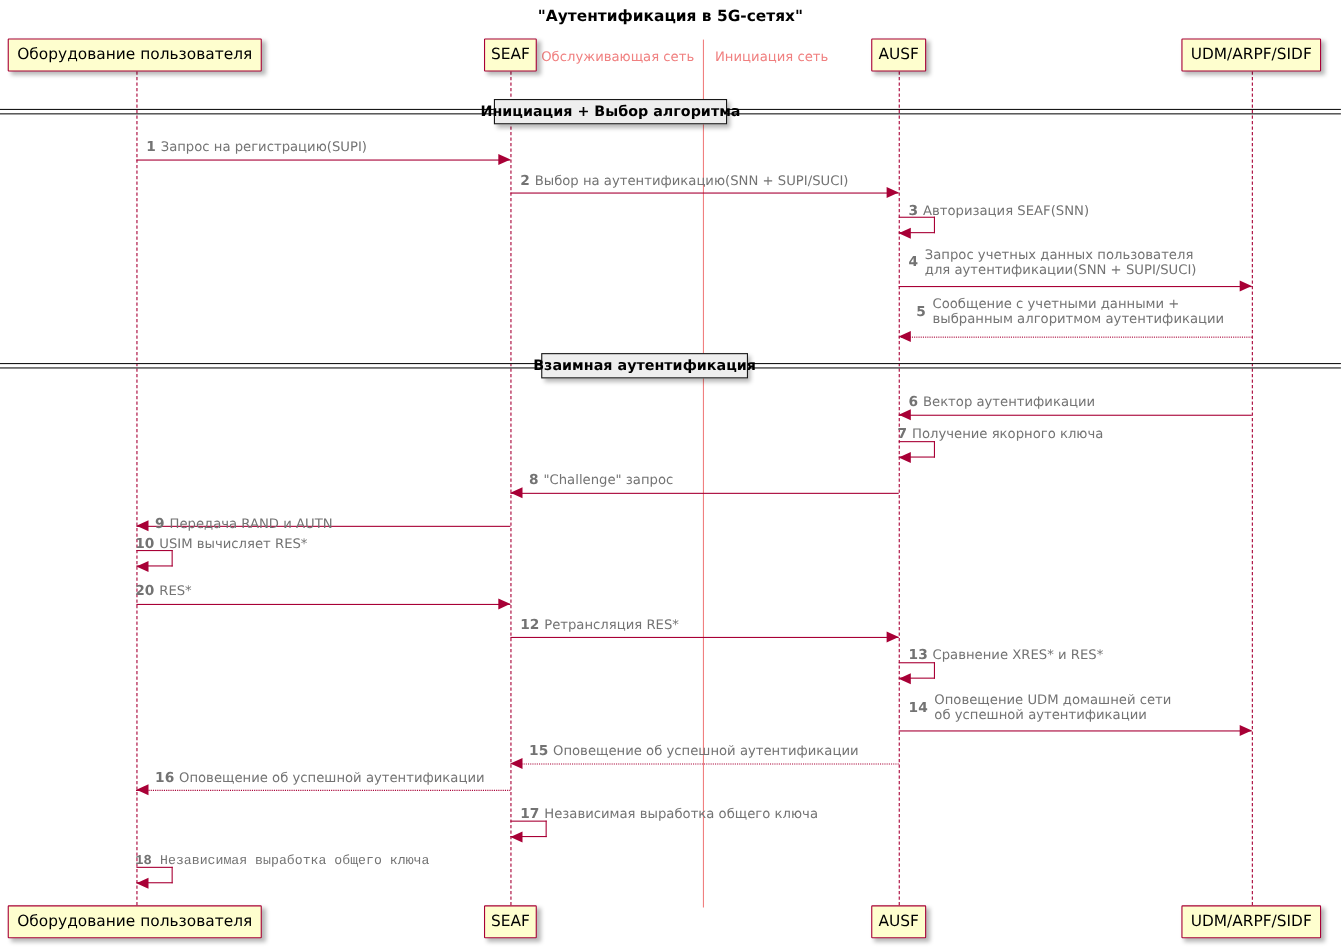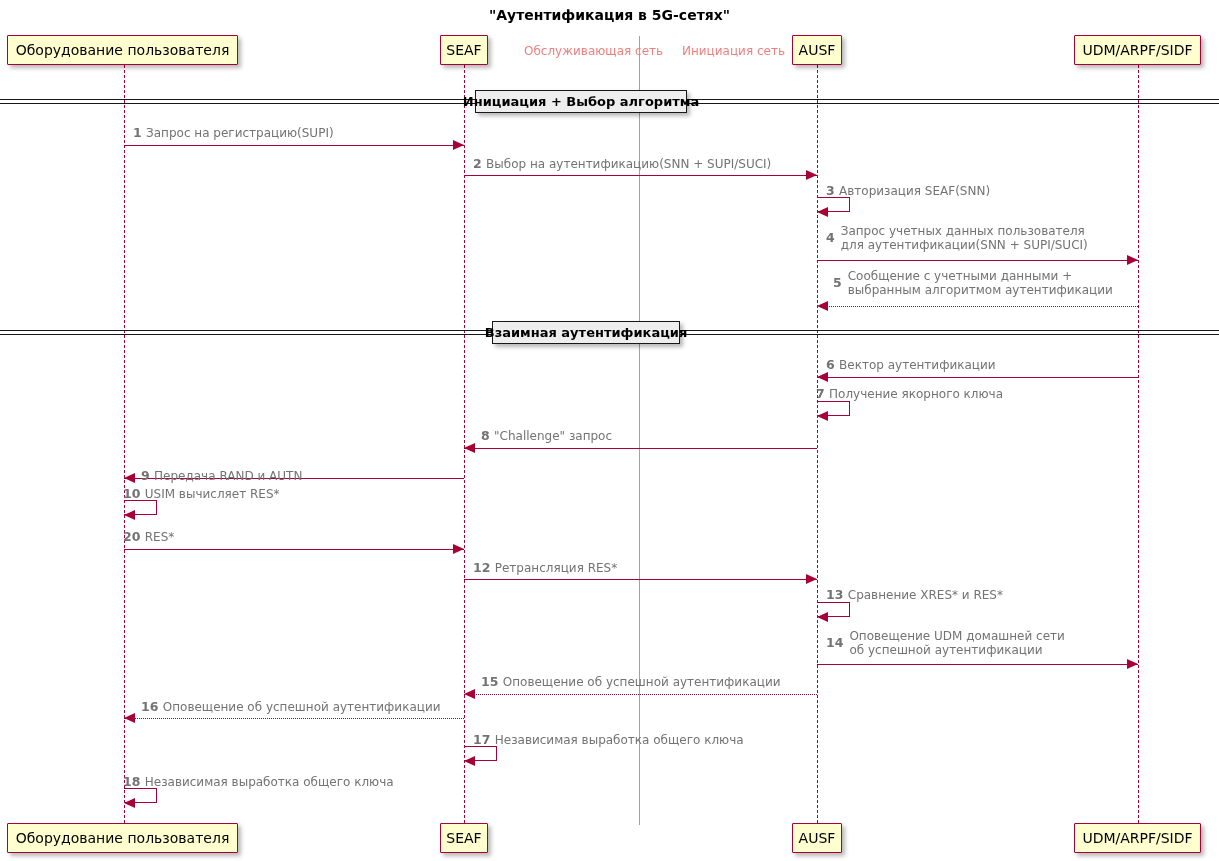--- a/index.html
+++ b/index.html
@@ -60,21 +60,20 @@
   .net-divider {
     position: absolute;
     width: 0;
     border-left: 1px solid #F08080;
   }
   .net-label {
     position: absolute;
     font-size: 12px;
     color: #F08080;
     white-space: nowrap;
-    padding-left: 32px;
   }
 
   
   .sep-line {
     position: absolute;
     left: 0;
     width: 1219px;
     height: 5px;
     border-top: 1.6px solid #181818;
     border-bottom: 1.6px solid #181818;
@@ -156,21 +155,21 @@
 
   <div id="lifeline-layer">
       <div class="lifeline" style="left: 124px; top: 65px; height: 758px;"></div>
       <div class="lifeline" style="left: 464px; top: 65px; height: 758px;"></div>
       <div class="lifeline" style="left: 817px; top: 65px; height: 758px;"></div>
       <div class="lifeline" style="left: 1138px; top: 65px; height: 758px;"></div>
     </div>
 
   <div id="separator-layer">
       <div class="sep-line" style="top: 99px;"></div>
-      <div class="sep-box" style="left: 475px; width: 212px; top: 90px;">Инициация + Выбор алгоритма</div>
+      <div class="sep-box" style="left: 449px; width: 212px; top: 90px;">Инициация + Выбор алгоритма</div>
       <div class="sep-line" style="top: 330px;"></div>
       <div class="sep-box" style="left: 492px; width: 188px; top: 321px;">Взаимная аутентификация</div>
     </div>
 
   <div id="message-layer">
       <div class="msg-line" style="left: 124px; width: 340px; top: 145px;"></div>
       <div class="arrow-head right" style="top: 140px; left: 453px;"></div>
       <div class="msg-label" style="left: 133px; top: 126px;"><span class="msg-num">1 </span><span>Запрос на регистрацию(SUPI)</span></div>
       <div class="msg-line" style="left: 464px; width: 353px; top: 175px;"></div>
       <div class="arrow-head right" style="top: 170px; left: 806px;"></div>
@@ -224,21 +223,21 @@
       <div class="arrow-head left" style="top: 689px; left: 464px;"></div>
       <div class="msg-label" style="left: 481px; top: 675px;"><span class="msg-num">15 </span><span>Оповещение об успешной аутентификации</span></div>
       <div class="msg-line dotted" style="left: 124px; width: 340px; top: 718px;"></div>
       <div class="arrow-head left" style="top: 713px; left: 124px;"></div>
       <div class="msg-label" style="left: 141px; top: 700px;"><span class="msg-num">16 </span><span>Оповещение об успешной аутентификации</span></div>
       <div class="self-loop" style="left: 464px; top: 746px;"></div>
       <div class="arrow-head left" style="left: 464px; top: 756px;"></div>
       <div class="msg-label" style="left: 473px; top: 733px;"><span class="msg-num">17 </span><span>Независимая выработка общего ключа</span></div>
       <div class="self-loop" style="left: 124px; top: 788px;"></div>
       <div class="arrow-head left" style="left: 124px; top: 798px;"></div>
-      <div class="msg-label" style="left: 123px; top: 775px;"><span class="msg-num">18 </span><span>Независимая выработка общего ключа</span></div>
+      <div class="msg-label" style="left: 123px; top: 775px; font-family: Liberation Mono, monospace;"><span class="msg-num">18 </span><span>Независимая выработка общего ключа</span></div>
     </div>
 
   <div id="participant-layer">
       <div class="participant" style="left: 7px; width: 231px; top: 35px;">Оборудование пользователя</div>
       <div class="participant" style="left: 440px; width: 48px; top: 35px;">SEAF</div>
       <div class="participant" style="left: 792px; width: 50px; top: 35px;">AUSF</div>
       <div class="participant" style="left: 1074px; width: 127px; top: 35px;">UDM/ARPF/SIDF</div>
       <div class="participant" style="left: 7px; width: 231px; top: 823px;">Оборудование пользователя</div>
       <div class="participant" style="left: 440px; width: 48px; top: 823px;">SEAF</div>
       <div class="participant" style="left: 792px; width: 50px; top: 823px;">AUSF</div>

